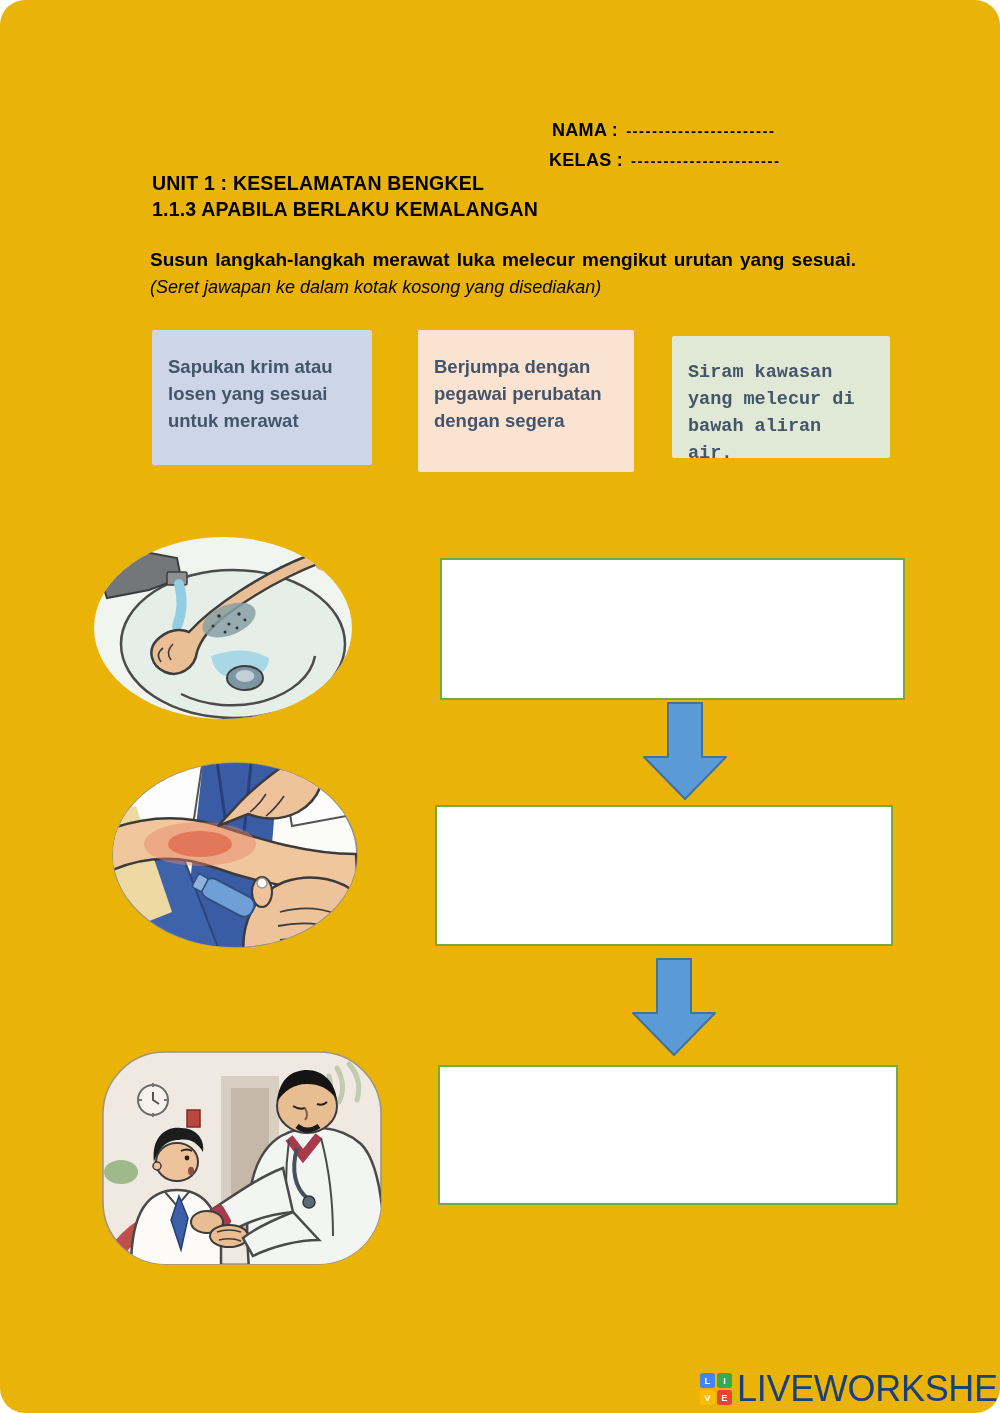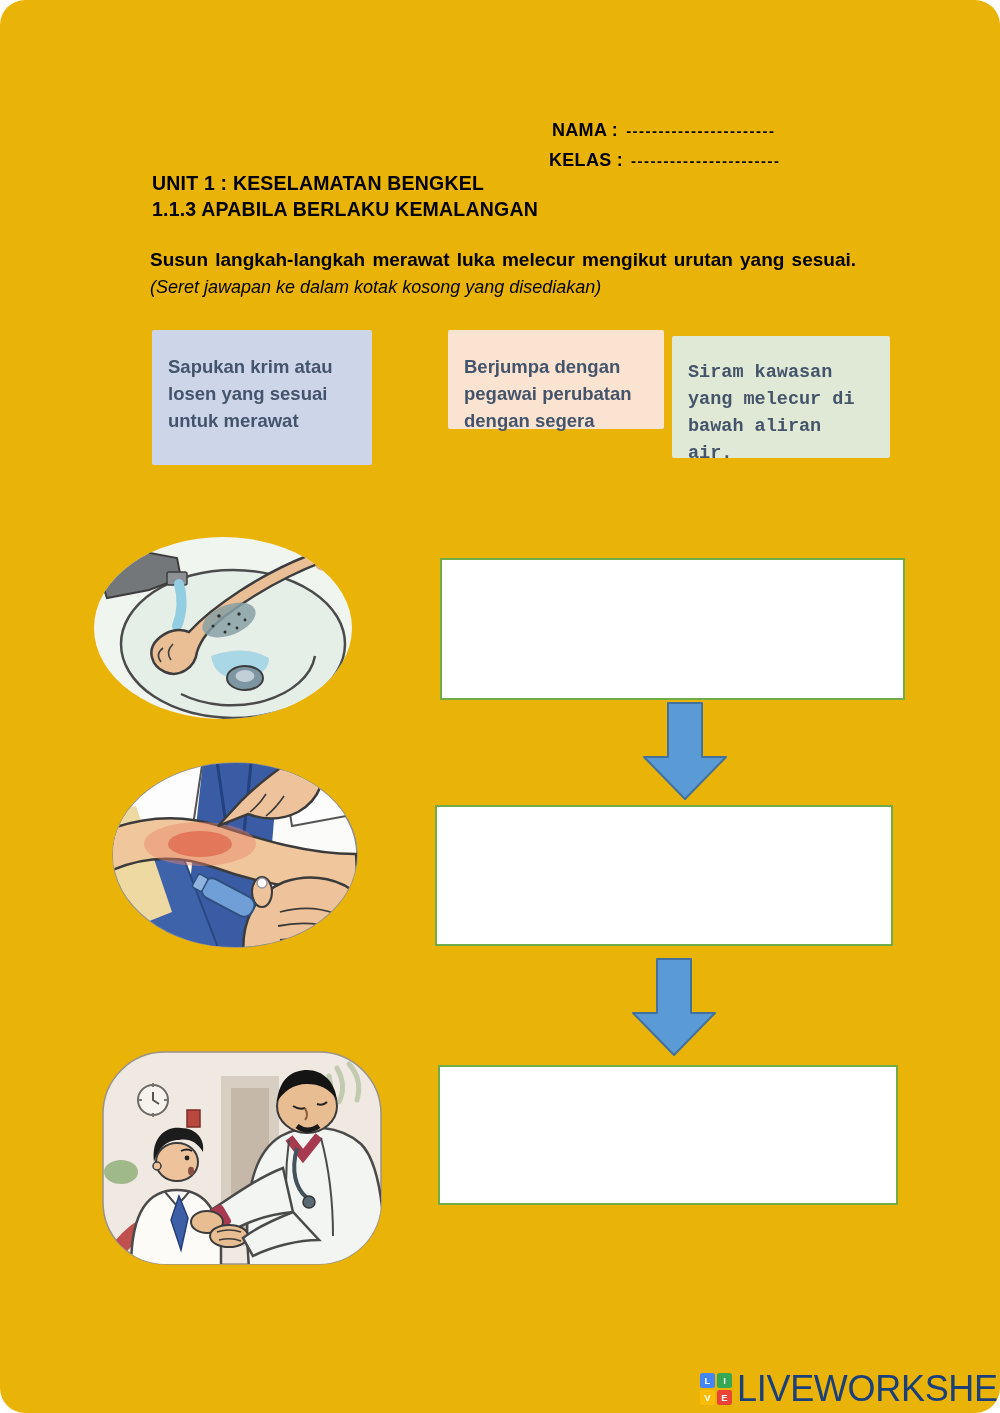--- a/index.html
+++ b/index.html
@@ -19,21 +19,21 @@
 
   
   .instructions{position:absolute;left:150px;top:246px;width:706px;font-size:19px;line-height:27px;text-align:justify;}
   .instructions .main{font-weight:bold;}
   .instructions .hint{font-style:italic;font-weight:400;font-size:18px;}
 
   
   .card{position:absolute;box-sizing:border-box;padding:23px 16px;font-size:18.5px;font-weight:600;
         color:#44546a;line-height:27px;border-radius:2px;cursor:grab;}
   #card-1{left:152px;top:330px;width:220px;height:135px;background:#ccd6e8;}
-  #card-2{left:418px;top:330px;width:216px;height:99px;background:#fbe3d2;margin-left:30px;}
+  #card-2{left:418px;top:330px;width:216px;height:142px;background:#fbe3d2;}
   #card-3{left:672px;top:336px;width:218px;height:122px;background:#dfe9d5;font-family:Liberation Mono, monospace;}
 
   
   .step-img{position:absolute;}
   #img-1{left:93px;top:536px;}
   #img-2{left:112px;top:762px;}
   #img-3{left:101px;top:1050px;}
 
   
   .drop-zone{position:absolute;background:#ffffff;border:2px solid #70ad47;box-sizing:border-box;}

